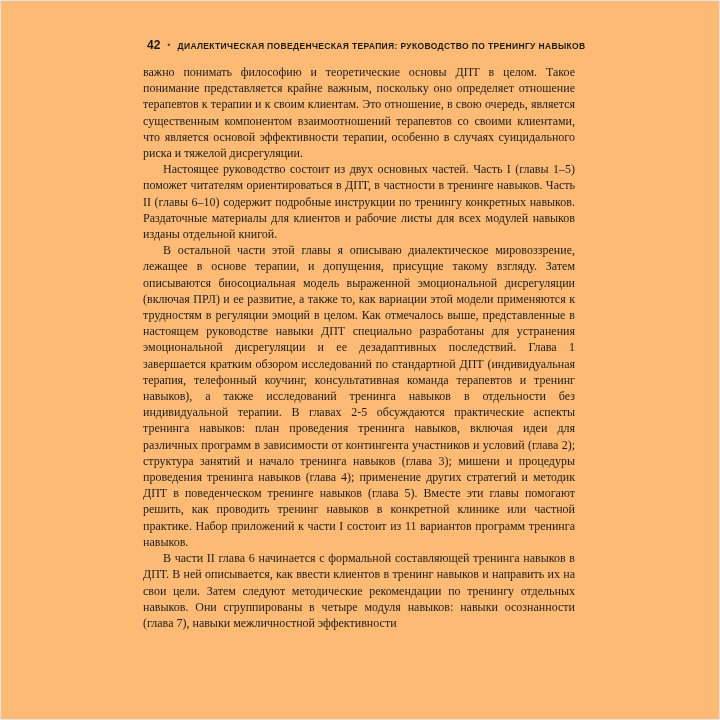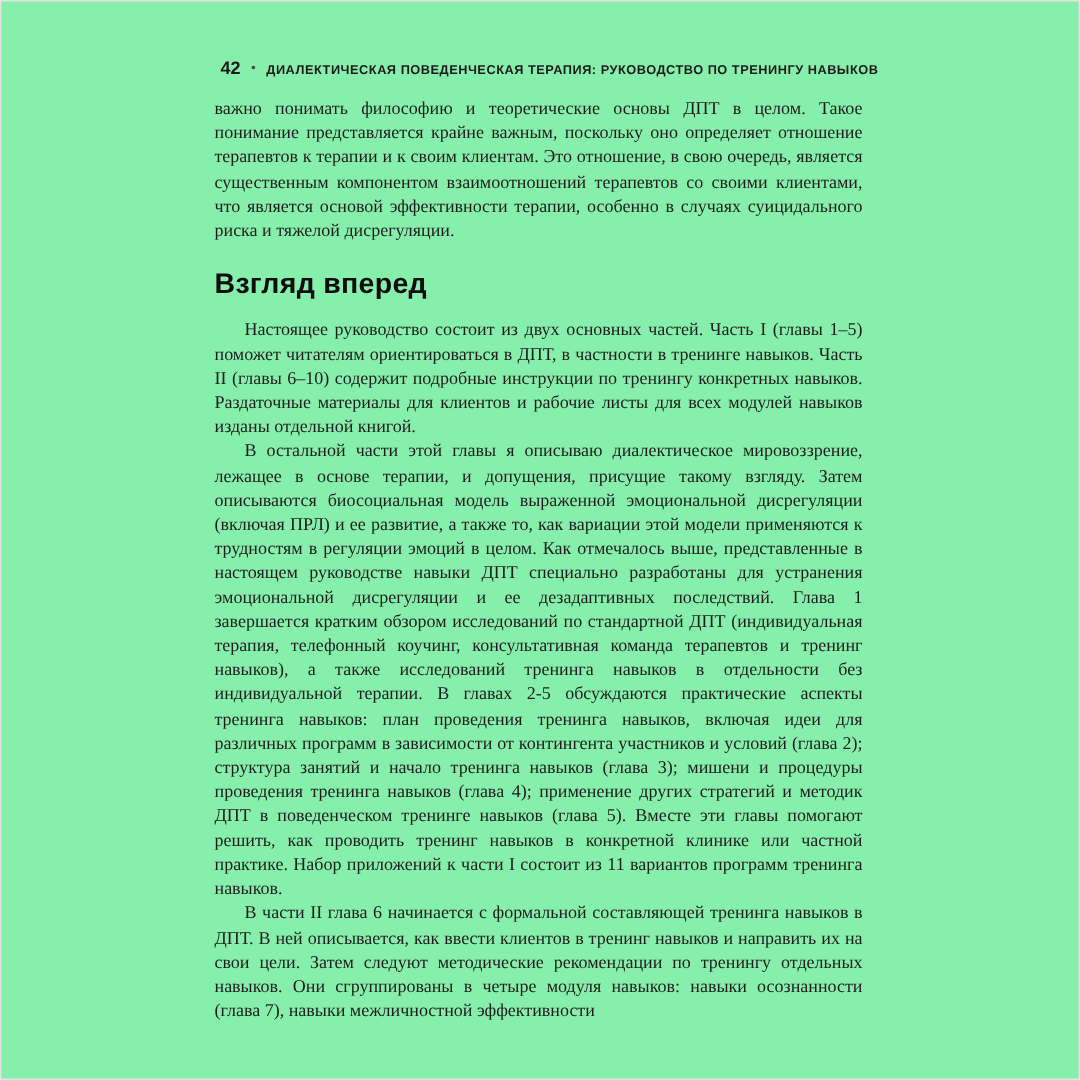--- a/index.html
+++ b/index.html
@@ -5,21 +5,21 @@
   html, body {
     margin: 0;
     padding: 0;
     background: #f2f2f2;
   }
   .page {
     position: relative;
     width: 720px;
     height: 720px;
     margin: 0 auto;
-    background: #86efac;
+    background: #fdba74;
     box-sizing: border-box;
     border: 1px solid #e2e2e2;
     overflow: hidden;
     font-family: "Liberation Serif", serif;
     color: #1c1c1c;
   }
   .running-head {
     position: absolute;
     top: 37px;
     left: 146px;
@@ -83,21 +83,20 @@
 
   <header class="running-head">
     <span class="page-num">42</span>
     <span class="sep">•</span>
     <span class="running-title">Диалектическая поведенческая терапия: руководство по тренингу навыков</span>
   </header>
 
   <main class="body-text">
     <p class="no-indent">важно понимать философию и теоретические основы ДПТ в целом. Такое понимание представляется крайне важным, поскольку оно определяет отношение терапевтов к терапии и к своим клиентам. Это отношение, в свою очередь, является существенным компонентом взаимоотношений терапевтов со своими клиентами, что является основой эффективности терапии, особенно в случаях суицидального риска и тяжелой дисрегуляции.</p>
 
-    <h1 class="section-heading">Взгляд вперед</h1>
 
     <p>Настоящее руководство состоит из двух основных частей. Часть I (главы 1–5) поможет читателям ориентироваться в ДПТ, в частности в тренинге навыков. Часть II (главы 6–10) содержит подробные инструкции по тренингу конкретных навыков. Раздаточные материалы для клиентов и рабочие листы для всех модулей навыков изданы отдельной книгой.</p>
 
     <p>В остальной части этой главы я описываю диалектическое мировоззрение, лежащее в основе терапии, и допущения, присущие такому взгляду. Затем описываются биосоциальная модель выраженной эмоциональной дисрегуляции (включая ПРЛ) и ее развитие, а также то, как вариации этой модели применяются к трудностям в регуляции эмоций в целом. Как отмечалось выше, представленные в настоящем руководстве навыки ДПТ специально разработаны для устранения эмоциональной дисрегуляции и ее дезадаптивных последствий. Глава 1 завершается кратким обзором исследований по стандартной ДПТ (индивидуальная терапия, телефонный коучинг, консультативная команда терапевтов и тренинг навыков), а также исследований тренинга навыков в отдельности без индивидуальной терапии. В главах 2-5 обсуждаются практические аспекты тренинга навыков: план проведения тренинга навыков, включая идеи для различных программ в зависимости от контингента участников и условий (глава 2); структура занятий и начало тренинга навыков (глава 3); мишени и процедуры проведения тренинга навыков (глава 4); применение других стратегий и методик ДПТ в поведенческом тренинге навыков (глава 5). Вместе эти главы помогают решить, как проводить тренинг навыков в конкретной клинике или частной практике. Набор приложений к части I состоит из 11 вариантов программ тренинга навыков.</p>
 
     <p>В части II глава 6 начинается с формальной составляющей тренинга навыков в ДПТ. В ней описывается, как ввести клиентов в тренинг навыков и направить их на свои цели. Затем следуют методические рекомендации по тренингу отдельных навыков. Они сгруппированы в четыре модуля навыков: навыки осознанности (глава 7), навыки межличностной эффективности</p>
   </main>
 
 </div>
 

